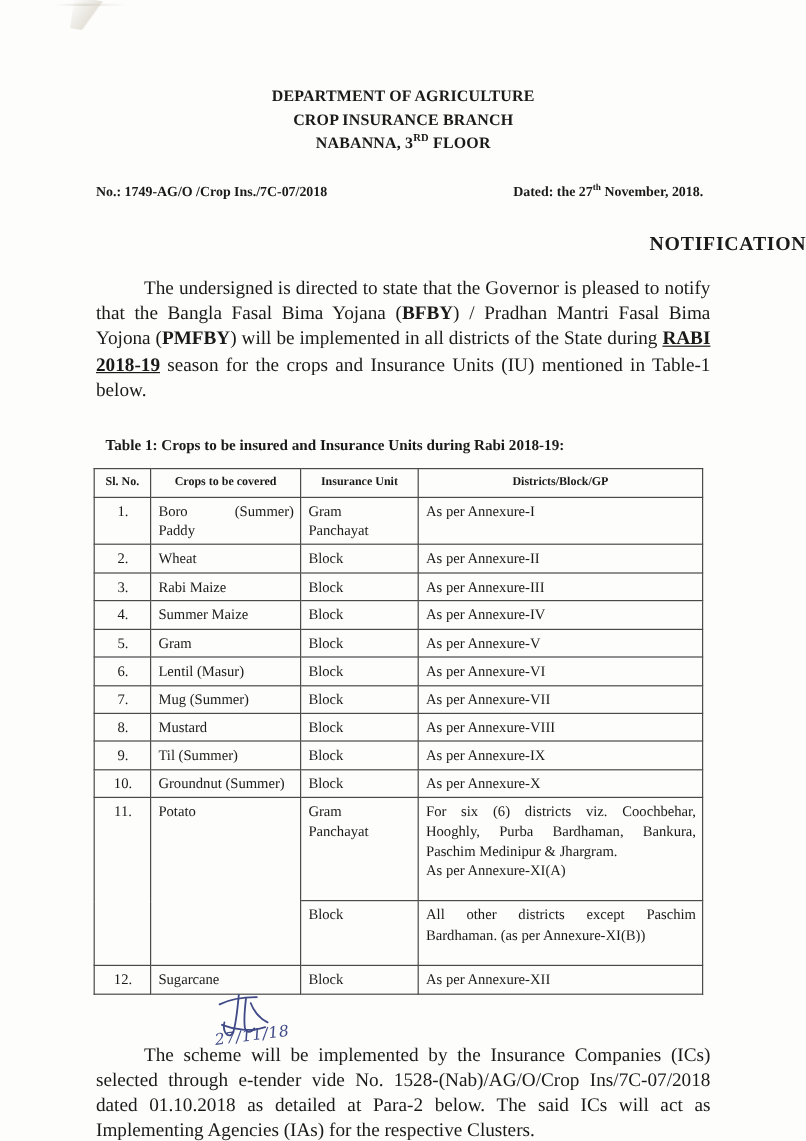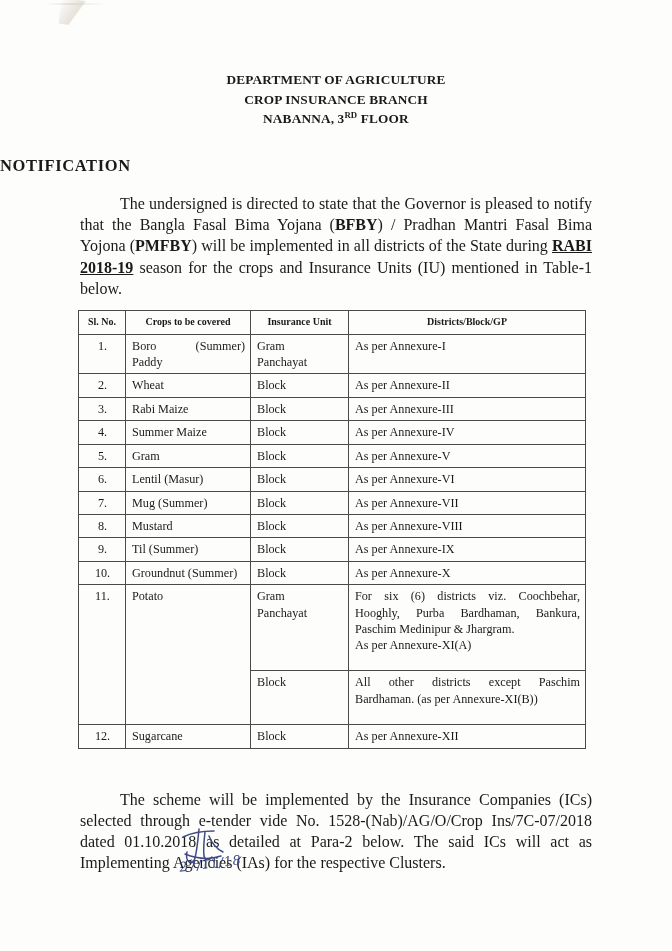--- a/index.html
+++ b/index.html
@@ -65,24 +65,25 @@
     display: flex;
     justify-content: space-between;
     align-items: baseline;
     font-weight: bold;
     font-size: 11.6px;
   }
   .ref-no { white-space: nowrap; }
   .ref-date { white-space: nowrap; }
   .notif-title {
     margin-top: 27px;
-    text-align: left;
+    text-align: right;
     font-weight: bold;
     font-size: 16.5px;
     letter-spacing: 0.6px;
+    margin-left: 23px;
   }
   .para {
     margin: 0;
     padding: 0 80px 0 80px;
     font-size: 16px;
     line-height: 21.3px;
     text-align: justify;
     text-justify: inter-word;
   }
   .para.first { margin-top: 17px; }
@@ -160,25 +161,30 @@
   <div class="corner-artifact2"></div>
 
   <div class="content">
 
     <div class="letterhead">
       <div>DEPARTMENT OF AGRICULTURE</div>
       <div>CROP INSURANCE BRANCH</div>
       <div><span>NABANNA, 3</span><sup>RD</sup><span> FLOOR</span></div>
     </div>
 
+    <div class="refline">
+      <span class="ref-no">No.: 1749-AG/O /Crop Ins./7C-07/2018</span>
+      <span class="ref-date"><span>Dated: the 27</span><sup>th</sup><span> November, 2018.</span></span>
+    </div>
 
     <div class="notif-title">NOTIFICATION</div>
 
     <p class="para first"><span class="indent"></span><span>The undersigned is directed to state that the Governor is pleased to notify that the Bangla Fasal Bima Yojana (</span><b>BFBY</b><span>) / Pradhan Mantri Fasal Bima Yojona (</span><b>PMFBY</b><span>) will be implemented in all districts of the State during </span><span class="ul-bold">RABI 2018-19</span><span> season for the crops and Insurance Units (IU) mentioned in Table-1 below.</span></p>
 
+    <div class="table-caption">Table 1: Crops to be insured and Insurance Units during Rabi 2018-19:</div>
 
     <table class="crops">
       <colgroup>
         <col class="col-sl">
           <col class="col-crop">
           <col class="col-iu">
           <col class="col-dist">
       </colgroup>
       <thead>
         <tr>

